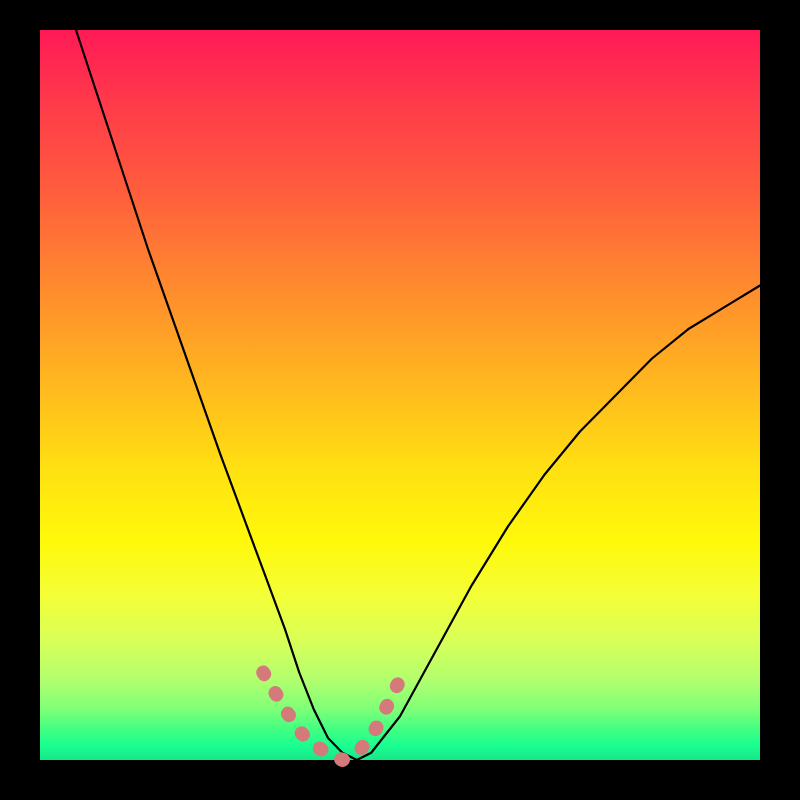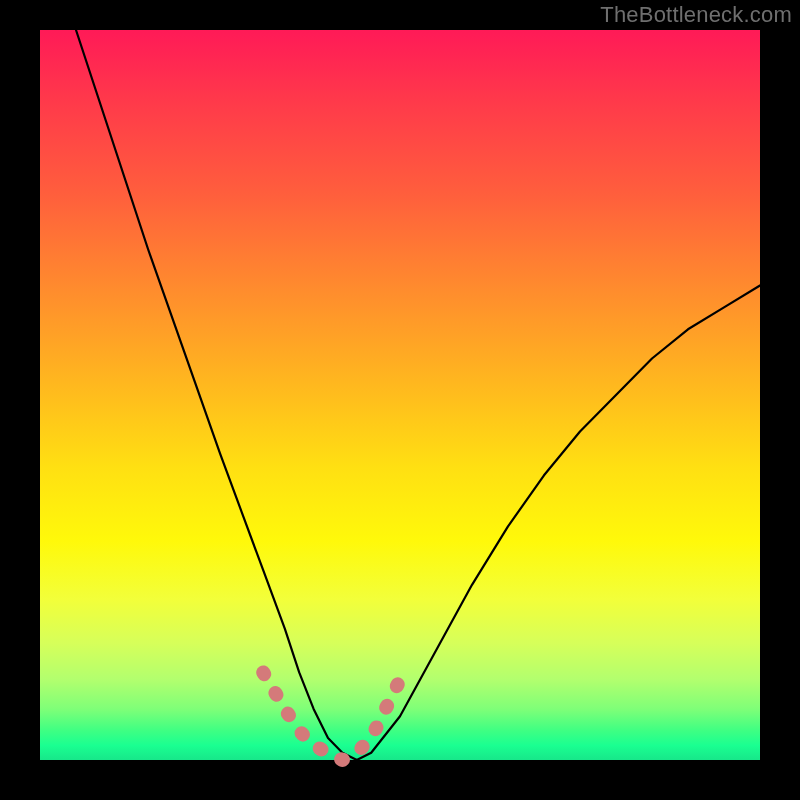--- a/index.html
+++ b/index.html
@@ -60,21 +60,20 @@
     height: 730px;
     z-index: 20;
     overflow: visible;
   }
 </style>
 </head>
 <body>
 
 <div class="frame">
 
-  <div class="watermark">TheBottleneck.com</div>
 
   <div class="plot-area"></div>
 
   <svg class="curves" viewBox="0 0 720 730" preserveAspectRatio="none">
     <path d="M36.0 0.0 L72.0 109.5 L108.0 219.0 L144.0 321.2 L180.0 423.4 L201.6 481.8 L223.2 540.2 L244.8 598.6 L259.2 642.4 L273.6 678.9 L288.0 708.1 L302.4 722.7 L316.8 730.0 L331.2 722.7 L360.0 686.2 L396.0 620.5 L432.0 554.8 L468.0 496.4 L504.0 445.3 L540.0 401.5 L576.0 365.0 L612.0 328.5 L648.0 299.3 L684.0 277.4 L720.0 255.5" stroke="#000" stroke-width="2.2" fill="none" stroke-linecap="round" stroke-linejoin="round"></path>
     <path d="M223.2 642.4 L244.8 678.9 L259.2 700.8 L273.6 715.4 L288.0 722.7 L302.4 730.0 L316.8 722.7 L331.2 708.1 L345.6 678.9 L360.0 649.7" stroke="#d47a7a" stroke-width="14" fill="none" stroke-linecap="round" stroke-linejoin="round" stroke-dasharray="2 22"></path>
   </svg>
 
 </div>
 

